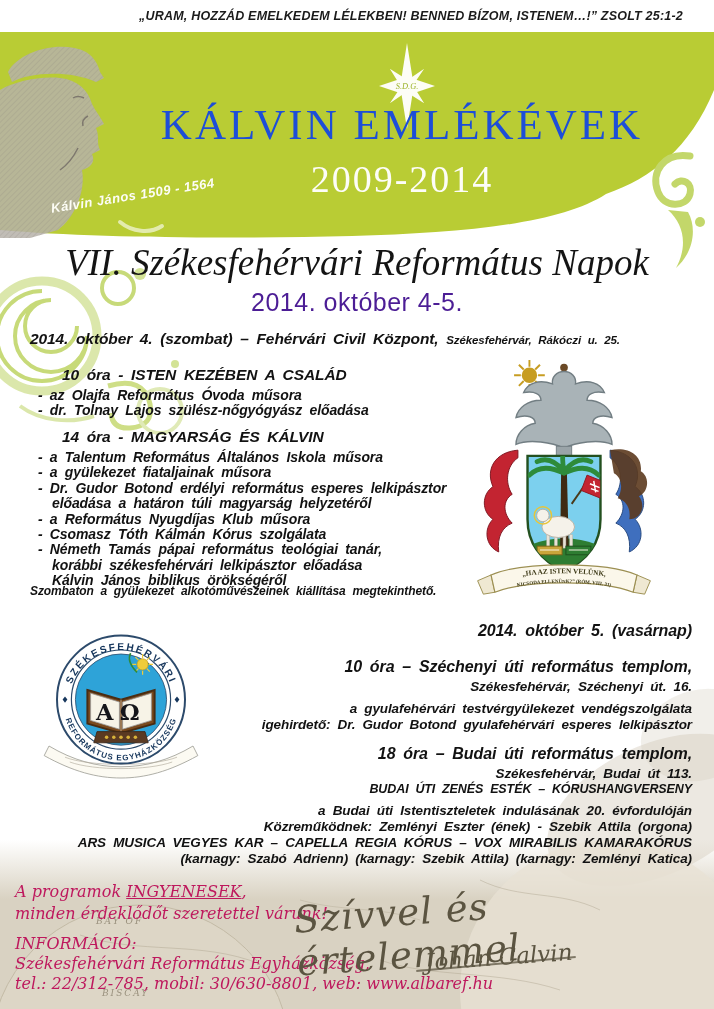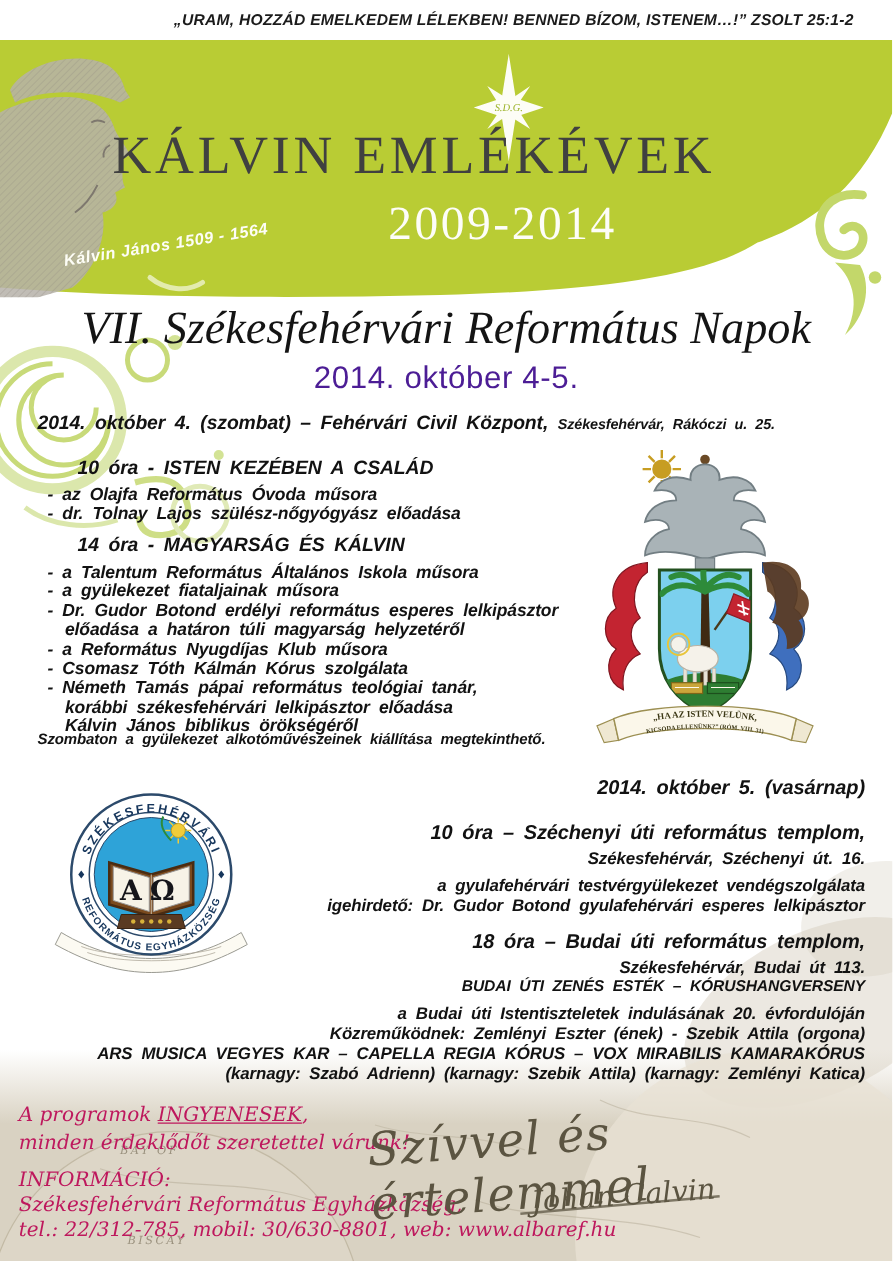--- a/index.html
+++ b/index.html
@@ -8,21 +8,21 @@
   .abs{position:absolute;}
 
   
   .quote{top:9px;left:112px;right:4px;text-align:center;font:bold italic 12.5px "Liberation Sans",sans-serif;
          color:#1b1b1b;letter-spacing:.2px;z-index:5;}
   .banner-svg{top:0;left:0;z-index:1;}
   .portrait-svg{top:20px;left:0;z-index:2;}
   .portrait-caption{left:50px;top:186px;width:190px;transform:rotate(-9deg);color:#fdfdf6;
         font:bold italic 13px "Liberation Sans",sans-serif;letter-spacing:.5px;z-index:4;}
   .star-svg{left:379px;top:42px;z-index:3;}
-  .banner-title{top:100px;left:90px;right:0;text-align:left;color:#404040;z-index:3;
+  .banner-title{top:100px;left:90px;right:0;text-align:center;color:#1d4ed8;z-index:3;
         font-family:"Liberation Serif",serif;font-size:43px;letter-spacing:3px;font-weight:400;}
   .banner-years{top:157px;left:90px;right:0;text-align:center;color:#fdfdf8;z-index:3;
         font-family:"Liberation Serif",serif;font-size:38px;letter-spacing:2px;}
 
   
   .ornament-left{top:236px;left:-10px;z-index:1;}
   .main-title{top:241px;left:0;right:0;text-align:center;color:#141414;z-index:3;
         font:italic 400 37px "Liberation Serif",serif;}
   .main-dates{top:288px;left:0;right:0;text-align:center;color:#4c1d95;z-index:3;
         font:400 25px "Liberation Sans",sans-serif;letter-spacing:.5px;}

